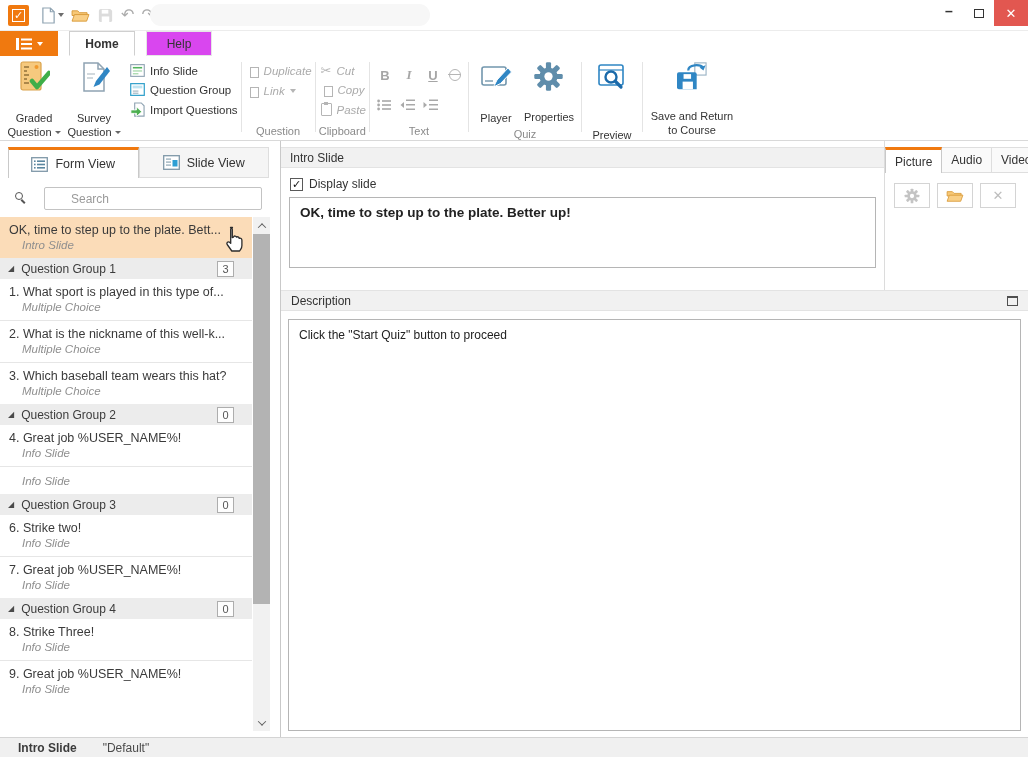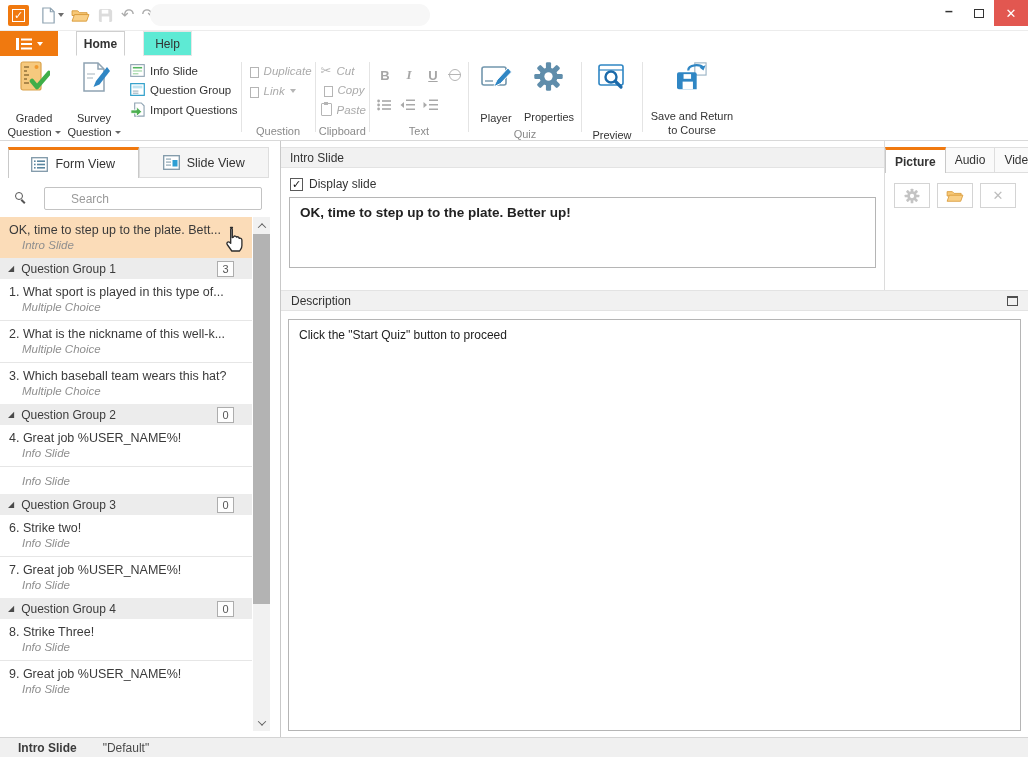--- a/index.html
+++ b/index.html
@@ -26,24 +26,24 @@
   .win-controls { position:absolute; right:0; top:0; display:flex; height:26px; }
   .win-btn { width:30px; display:flex; align-items:center; justify-content:center; }
   .min-glyph { color:#333; font-size:14px; font-weight:bold; line-height:1; margin-top:-4px; }
   .max-glyph { width:10px; height:9px; border:1.5px solid #333; }
   .close-btn { width:34px; background:#e25750; color:#fff; font-size:13px; font-weight:bold; }
 
   
   .tabrow { height:26px; display:flex; align-items:stretch; border-top:1px solid #ececec; background:#fff; }
   .app-menu-btn { width:58px; background:#f0790f; display:flex; align-items:center; justify-content:center; gap:5px; }
   .app-menu-btn .caret-down { border-top-color:#fff; }
-  .tab { width:49px; margin-left:18px; display:flex; align-items:center; justify-content:center;
+  .tab { width:66px; margin-left:11px; display:flex; align-items:center; justify-content:center;
          font-size:12px; color:#333; }
   .tab.active { font-weight:bold; border:1px solid #cfcfcf; border-bottom:1px solid #fff; background:#fff; position:relative; z-index:2; }
-  .tab.plain  { border:1px solid #e6e6e6; background:#5eead4; }
+  .tab.plain  { border:1px solid #e6e6e6; background:#d946ef; }
 
   
   .ribbon { height:85px; display:flex; background:#fff; border-bottom:1px solid #d9d9d9; padding-left:4px; }
   .rgroup { display:flex; flex-direction:column; }
   .rbody { flex:1; display:flex; align-items:flex-start; padding-top:3px; }
   .glabel { font-size:11px; color:#8a8a8a; text-align:center; padding-bottom:3px; }
   .vsep { width:1px; background:#e4e4e4; margin:6px 3px 8px 3px; }
   .bigbtn { width:60px; display:flex; flex-direction:column; align-items:center; padding:2px 0;
             font-size:11px; color:#333; text-align:center; line-height:1.25; }
   .bigbtn .blabel { margin-top:19px; }
@@ -113,21 +113,21 @@
   .checkrow { display:flex; align-items:center; gap:6px; margin:9px 0 6px 9px; }
   .checkbox { width:13px; height:13px; border:1px solid #595959; background:#fff; display:flex;
               align-items:center; justify-content:center; font-size:11px; font-weight:bold; color:#111; line-height:1; }
   .checklabel { font-size:12px; color:#333; }
   .slidetextbox { margin:0 8px; height:71px; border:1px solid #b5b5b5; background:#fff; padding:7px 10px;
                   font-size:13.5px; font-weight:bold; color:#222; }
   .mediapanel { width:144px; border-left:1px solid #dcdcdc; display:flex; flex-direction:column; overflow:hidden; }
   .mtabs { display:flex; margin-top:6px; height:26px; }
   .mtab { display:flex; align-items:center; justify-content:center; font-size:12px; color:#333;
           border:1px solid #dedede; border-left:none; background:#fafafa; padding:0 9px; }
-  .mtab.active { border:1px solid #c9c9c9; border-top:3px solid #f0790f; border-bottom:none; background:#fff; font-weight:bold; }
+  .mtab.active { border:1px solid #c9c9c9; border-top:3px solid #f0790f; border-bottom:none; background:#fff; font-weight:normal; }
   .mbody { display:flex; margin:10px 0 0 9px; border:1px solid #cfcfcf; width:122px; height:61px; }
   .mbtn { flex:1; display:flex; align-items:center; justify-content:center; background:#fff; }
   .mbtn + .mbtn { border-left:1px solid #cfcfcf; }
   .alpha { font-size:25px; font-weight:bold; color:#1a7ab5; line-height:1; }
   .mactions { display:flex; gap:7px; margin:10px 0 0 9px; }
   .mact { width:36px; height:25px; border:1px solid #d4d4d4; background:#fff; display:flex;
           align-items:center; justify-content:center; }
   .mact .x-glyph { color:#bdbdbd; font-size:13px; font-weight:bold; }
   .descheader { height:21px; background:#f1f1f1; border-top:1px solid #e3e3e3; border-bottom:1px solid #e3e3e3;
                 display:flex; align-items:center; justify-content:space-between; padding:0 10px;

